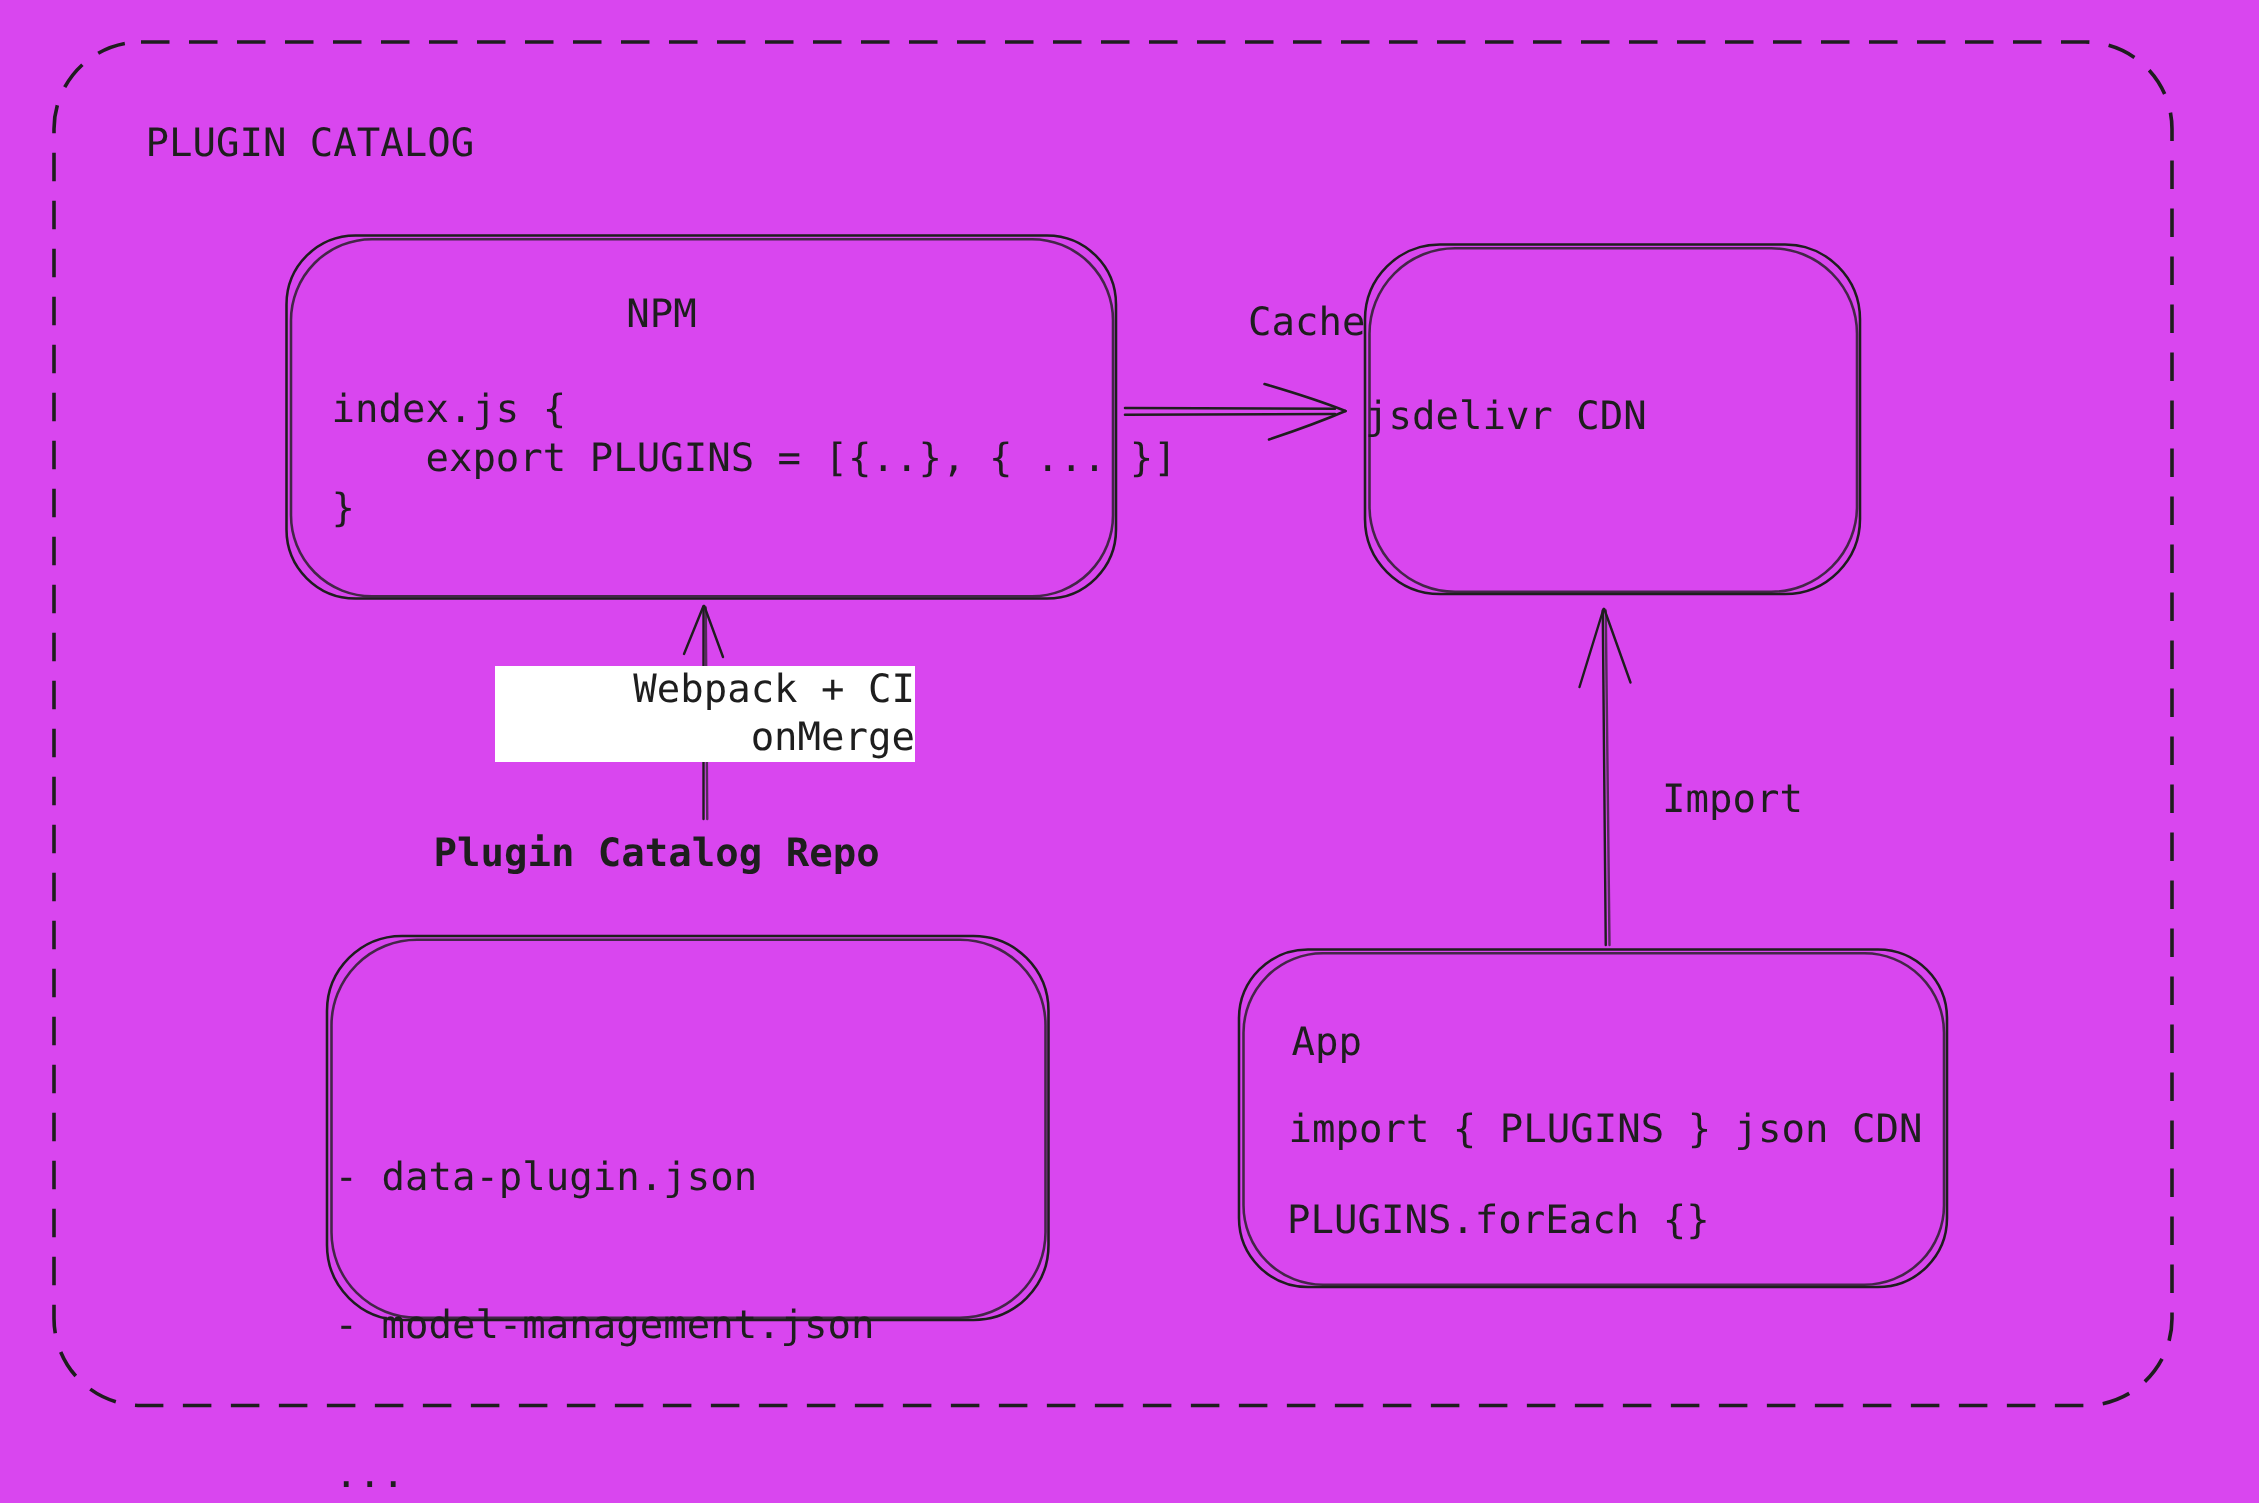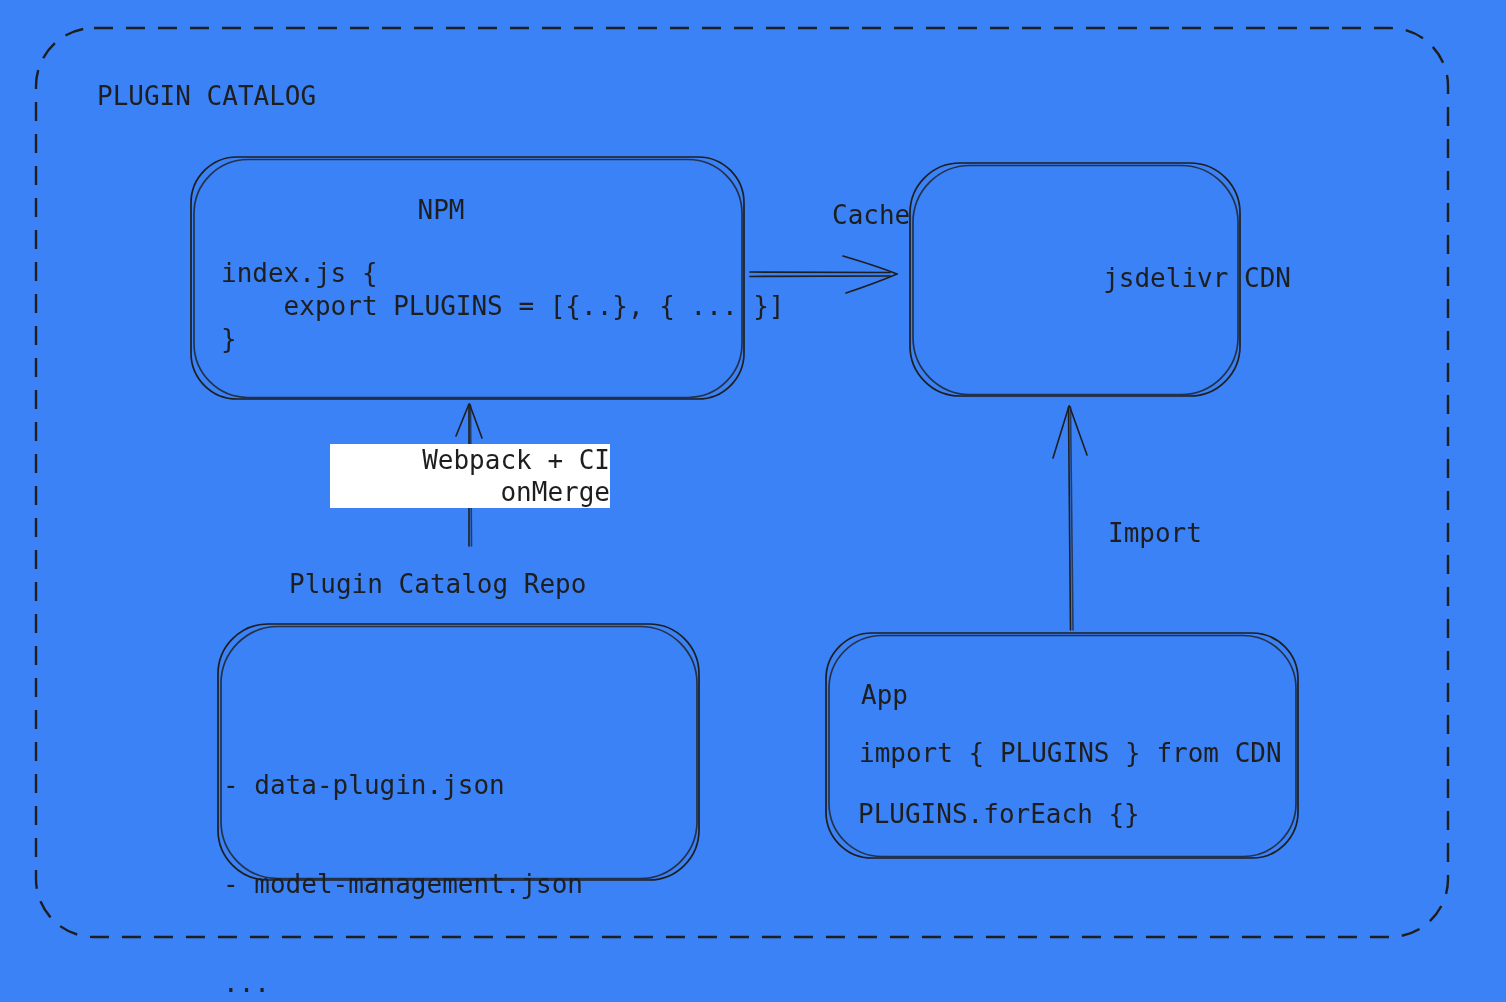--- a/index.html
+++ b/index.html
@@ -4,45 +4,45 @@
 <style>
   html, body {
     margin: 0;
     padding: 0;
     background: #ffffff;
   }
   .stage {
     position: relative;
     width: 1506px;
     height: 1002px;
-    background: #3b82f6;
+    background: #d946ef;
     overflow: hidden;
     font-family: "DejaVu Sans Mono", "Liberation Mono", monospace;
     color: #1e1e1e;
   }
   .stage svg {
     position: absolute;
     left: 0;
     top: 0;
   }
   .txt {
     position: absolute;
     font-size: 26px;
     line-height: 33px;
     white-space: pre;
     color: #1e1e1e;
   }
   .t-title        { left: 97px;  top: 80px; }
   .t-npm-title    { left: 191px; top: 194px; width: 500px; text-align: center; }
   .t-npm-code     { left: 221px; top: 257px; }
   .t-cache        { left: 786px; top: 199px; margin-left: 46px; }
-  .t-cdn          { left: 932px; top: 262px; width: 359px; text-align: right; }
+  .t-cdn          { left: 910px; top: 262px; width: 359px; text-align: left; }
   .t-build        { left: 330px; top: 444px; width: 280px; text-align: right;
                     line-height: 32px; background: #ffffff; }
-  .t-repo-title   { left: 289px; top: 568px; }
+  .t-repo-title   { left: 289px; top: 553px; font-weight: bold; }
   .t-repo-files   { left: 223px; top: 703px; }
   .t-repo-files > div { line-height: 33px; }
   .t-app-title    { left: 861px; top: 679px; }
   .t-app-import   { left: 859px; top: 737px; }
   .t-app-foreach  { left: 858px; top: 798px; }
   .t-import       { left: 1108px; top: 517px; }
 </style>
 </head>
 <body>
 
@@ -114,19 +114,19 @@
   <div class="txt t-repo-title">Plugin Catalog Repo</div>
 
   <div class="txt t-repo-files">
     <div>- data-plugin.json</div>
     <div>- model-management.json</div>
     <div>...</div>
   </div>
 
   <div class="txt t-app-title">App</div>
 
-  <div class="txt t-app-import">import { PLUGINS } from CDN</div>
+  <div class="txt t-app-import">import { PLUGINS } json CDN</div>
 
   <div class="txt t-app-foreach">PLUGINS.forEach {}</div>
 
   <div class="txt t-import">Import</div>
 
 </div>
 
 </body></html>

